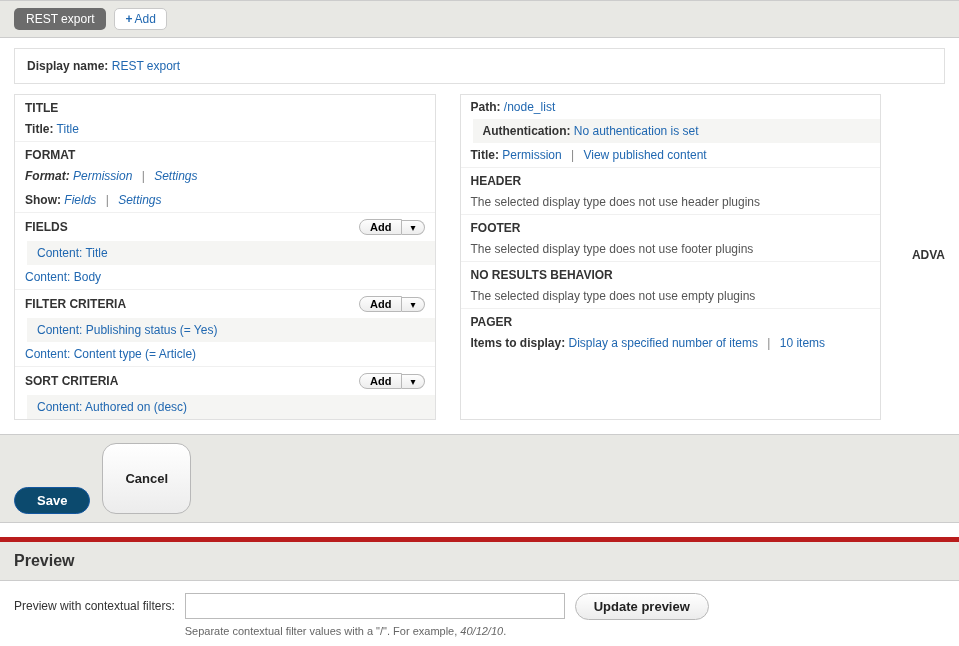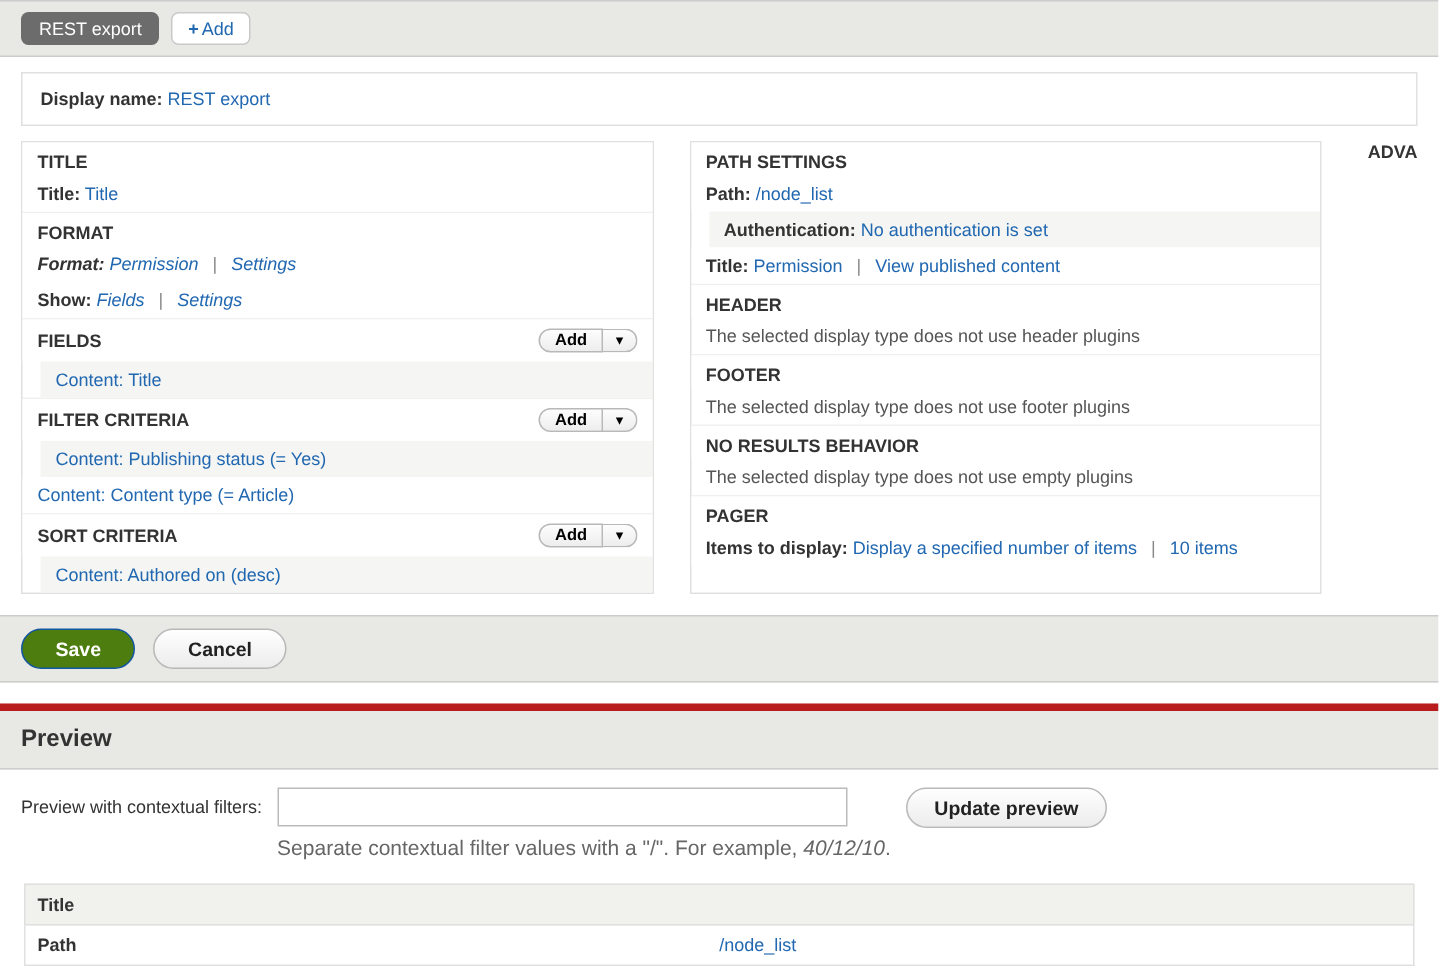--- a/index.html
+++ b/index.html
@@ -51,21 +51,21 @@
   .columns {
     display: flex;
     gap: 24px;
     margin-top: 10px;
   }
   .col { flex: 1; border: 1px solid #e0e0e0; }
   .col-right-extra {
     width: 40px;
     flex: none;
     display: flex;
-    align-items: flex-start;
+    align-items: center;
     justify-content: flex-end;
     padding-bottom: 4px;
   }
   .adv-label { font-weight: bold; font-size: 12px; color: #333; }
   .section {
     border-bottom: 1px solid #f0f0f0;
   }
   .section:last-child { border-bottom: none; }
   .section-header {
     display: flex;
@@ -118,28 +118,29 @@
   }
   .save-bar {
     background: #e8e8e4;
     border-top: 1px solid #ccc;
     border-bottom: 1px solid #ccc;
     padding: 8px 14px;
     display: flex;
     gap: 12px;
   }
   .btn-primary {
-    background: #4d7c0f;
+    background: #0c4a6e;
     color: #fff;
     border: 1px solid #1357a0;
     border-radius: 14px;
     padding: 5px 22px;
     font-size: 13px;
     font-weight: bold;
     cursor: pointer;
+    margin-top: 44px;
   }
   .btn-secondary {
     background: linear-gradient(#ffffff,#ececec);
     color: #222;
     border: 1px solid #b8b8b8;
     border-radius: 14px;
     padding: 5px 22px;
     font-size: 13px;
     font-weight: bold;
     cursor: pointer;
@@ -163,21 +164,21 @@
   }
   .filter-label { padding-top: 6px; font-size: 12px; }
   .filter-input-wrap { flex: none; }
   .filter-input {
     width: 380px;
     padding: 5px;
     border: 1px solid #bbb;
     font-size: 12px;
   }
   .hint {
-    font-size: 14px;
+    font-size: 11px;
     color: #666;
     margin-top: 6px;
   }
   .hint em { font-style: italic; }
   .preview-table-wrap {
     margin: 16px 2px 0 2px;
   }
   .prev-title-row {
     display: flex;
     background: #f1f1ee;
@@ -247,20 +248,21 @@
 
       <div class="section">
         <div class="section-header">
           <span class="section-title">FIELDS</span>
           <span class="add-dropdown">
             <button class="ab">Add</button>
             <button class="caret"><span>▾</span></button>
           </span>
         </div>
         <div class="row alt"><a class="link">Content: Title</a></div>
+        <div class="row"><a class="link">Content: Body</a></div>
       </div>
 
       <div class="section">
         <div class="section-header">
           <span class="section-title">FILTER CRITERIA</span>
           <span class="add-dropdown">
             <button class="ab">Add</button>
             <button class="caret"><span>▾</span></button>
           </span>
         </div>
@@ -277,23 +279,20 @@
           </span>
         </div>
         <div class="row alt"><a class="link">Content: Authored on (desc)</a></div>
       </div>
 
     </div>
 
     <div class="col">
 
       <div class="section">
-        <div class="section-header tight">
-          <span class="section-title">PATH SETTINGS</span>
-        </div>
         <div class="row">
           <span class="lbl">Path:</span>
           <a class="link">/node_list</a>
         </div>
         <div class="row alt">
           <span class="lbl">Authentication:</span>
           <a class="link">No authentication is set</a>
         </div>
         <div class="row">
           <span class="lbl">Title:</span>

